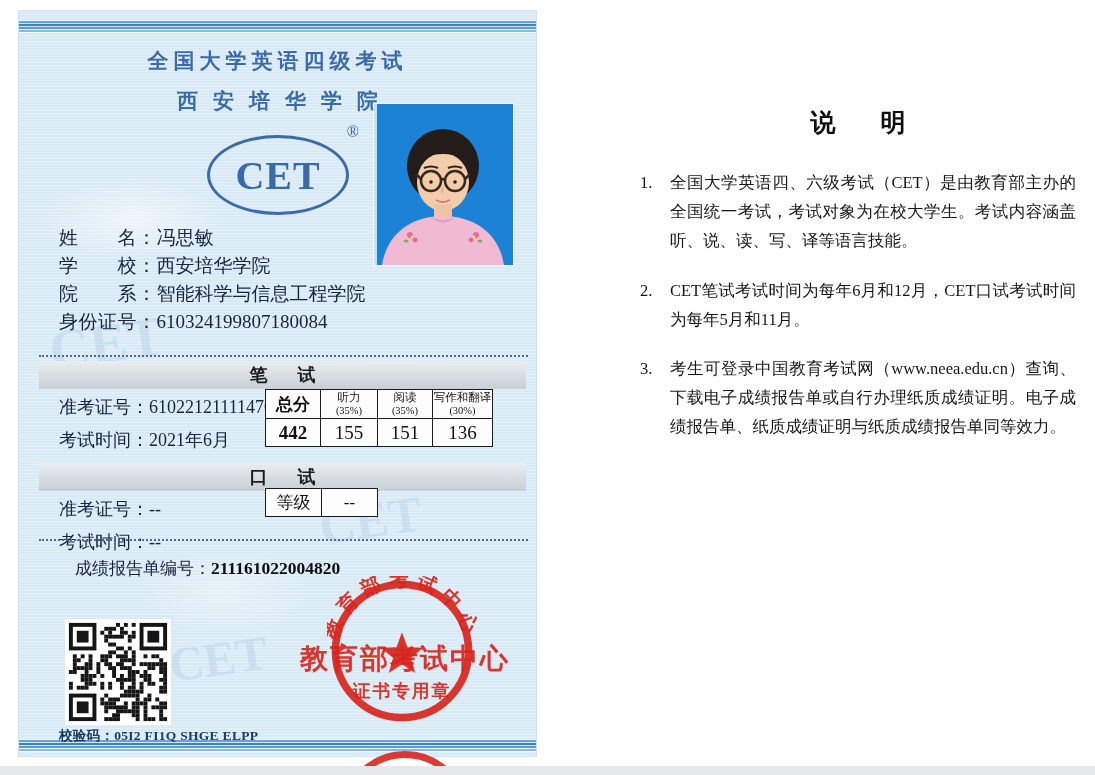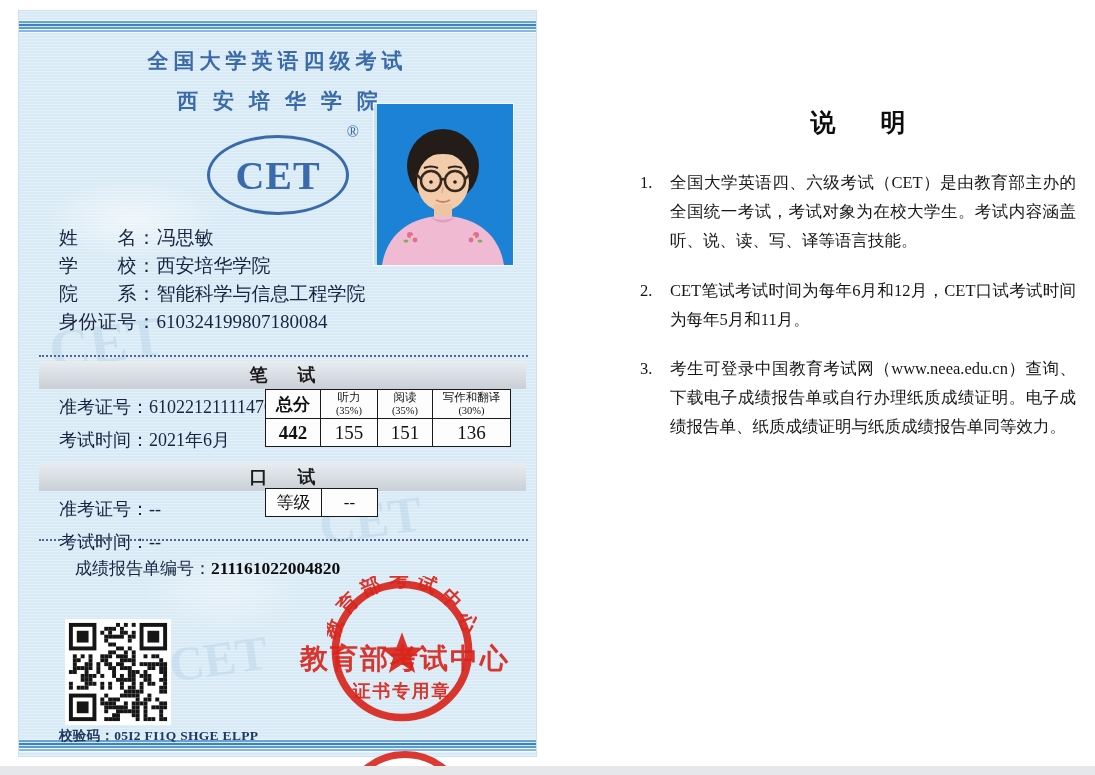--- a/index.html
+++ b/index.html
@@ -44,21 +44,21 @@
   .section-band { position:absolute; left:20px; right:10px; height:28px;
     background:linear-gradient(180deg,#e9edf0,#c8cfd6); display:flex; align-items:center; justify-content:center;
     font-size:18px; font-weight:bold; color:#1c1c1c; letter-spacing:6px; text-indent:6px; }
   .band-written{top:350px;text-align:center;} .band-oral{top:452px;}
 
   .small-field { position:absolute; left:40px; font-size:18px; color:#17233f; white-space:nowrap; }
   .wt1{top:384px;} .wt2{top:417px;} .ot1{top:486px;} .ot2{top:519px;}
 
   table.scores { position:absolute; left:246px; top:378px; border-collapse:collapse; background:#fdfdfd; }
   table.scores td { border:1.7px solid #1a1a1a; text-align:center; vertical-align:middle; color:#111; }
-  .c-total{width:55px;} .c-listen{width:57px;} .c-read{width:55px;} .c-write{width:78px;}
+  .c-total{width:55px;} .c-listen{width:57px;} .c-read{width:55px;} .c-write{width:60px;}
   .hrow td { height:29px; }
   .vrow td { height:28px; font-size:19px; }
   .h-big { font-size:17px; font-weight:bold; }
   .h-small { font-size:11.5px; line-height:1.15; }
   .h-sub { font-size:10.5px; }
   .v-total { font-weight:bold; }
 
   table.grade { position:absolute; left:246px; top:477px; border-collapse:collapse; background:#fdfdfd; }
   table.grade td { border:1.7px solid #1a1a1a; width:56px; height:28px; text-align:center; font-size:17px; color:#111; }
 

